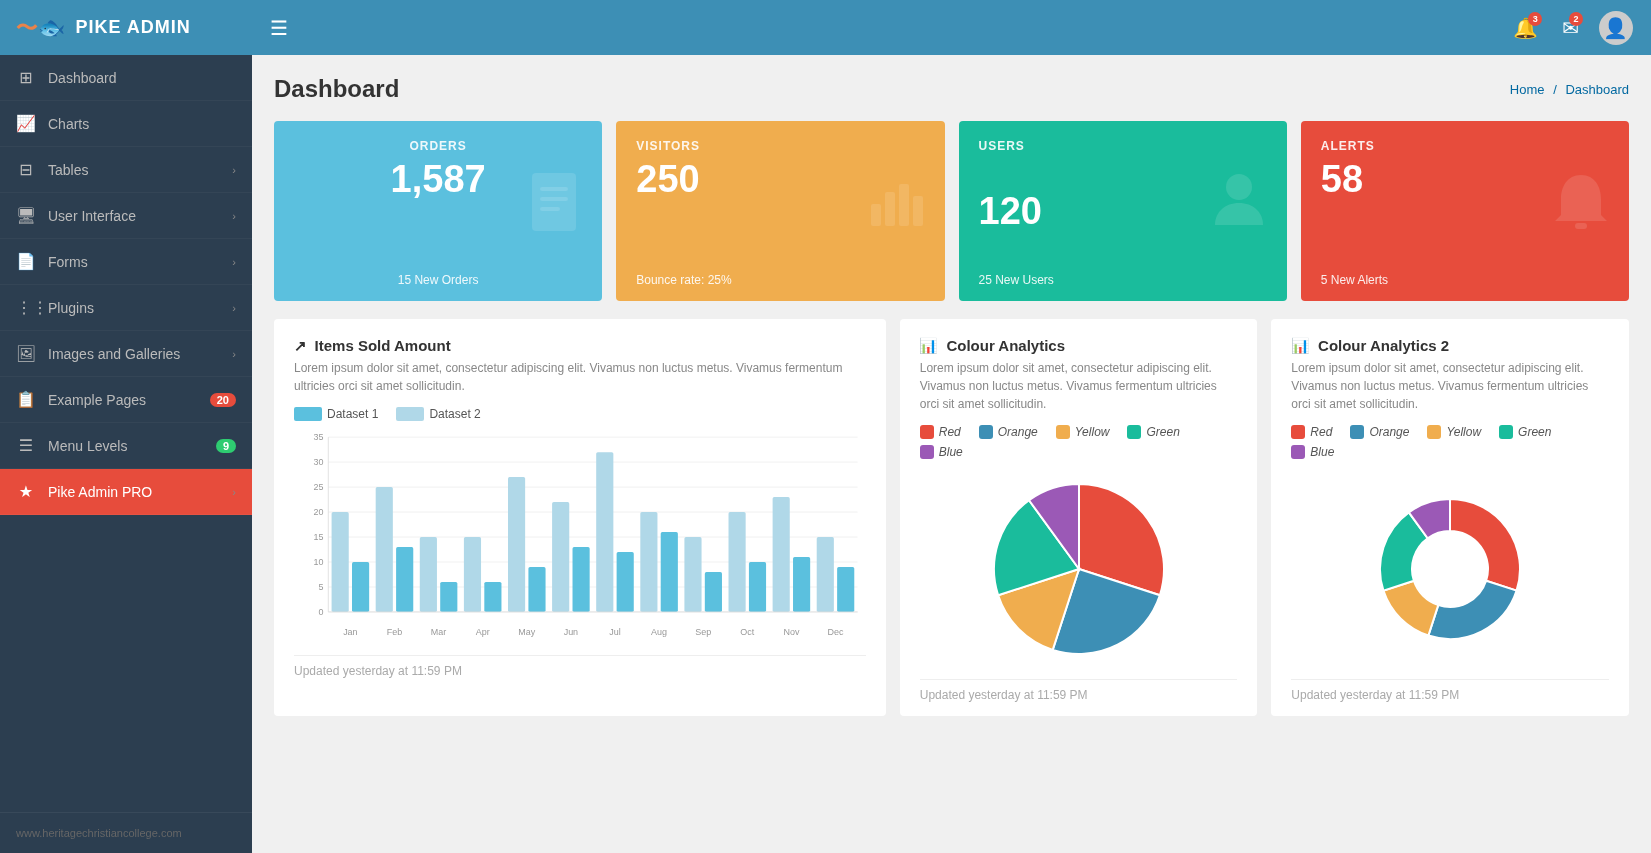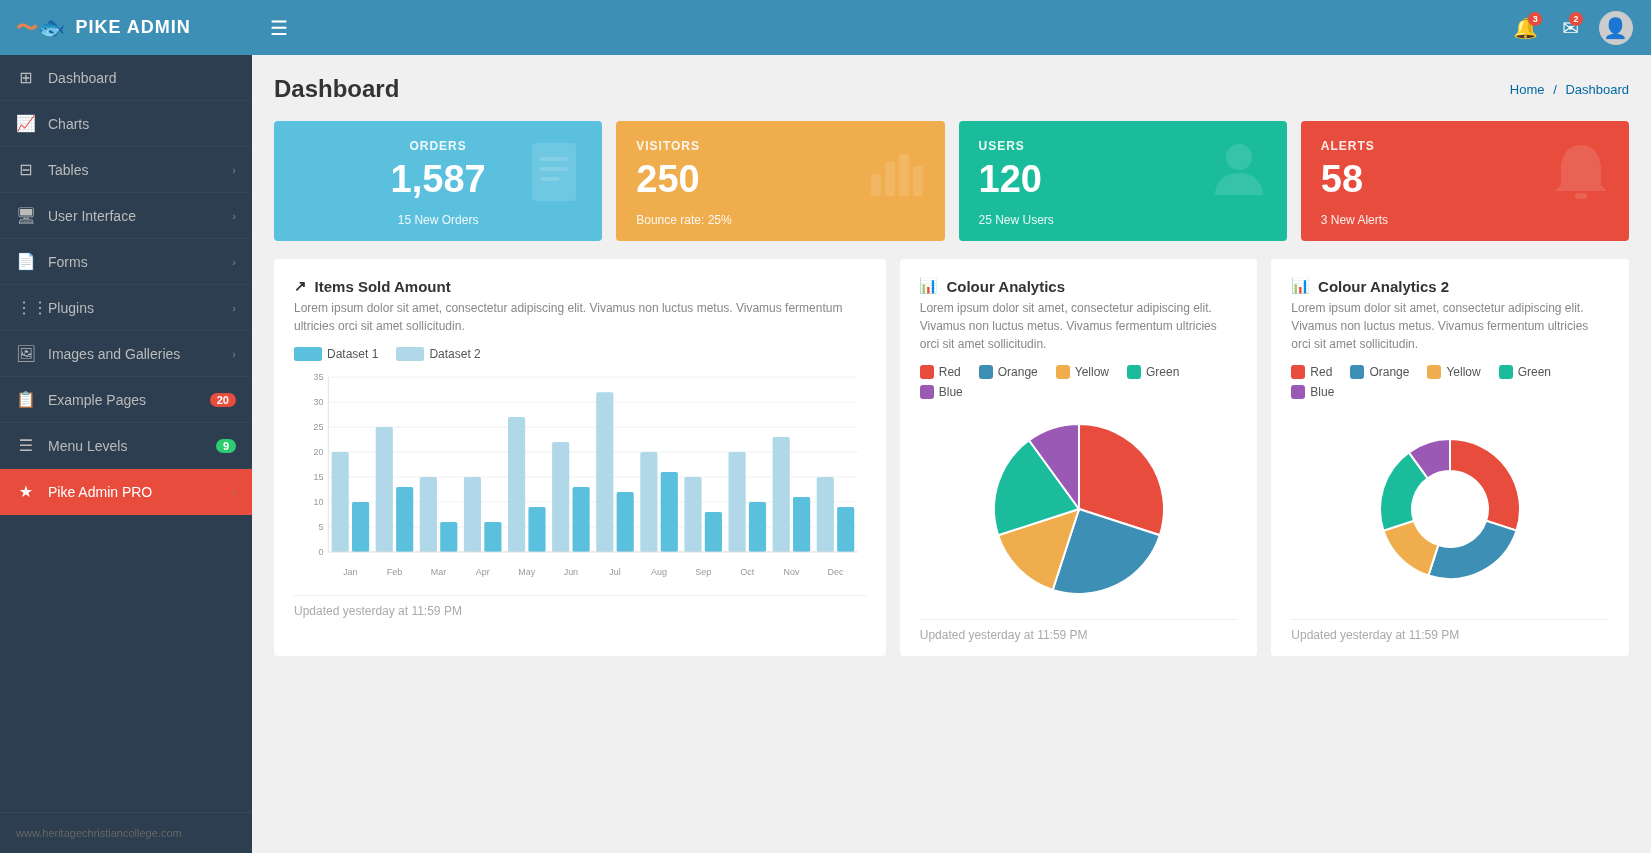--- a/index.html
+++ b/index.html
@@ -145,21 +145,21 @@
       padding: 18px 20px 14px;
       color: #fff;
       display: flex;
       flex-direction: column;
       position: relative;
       overflow: hidden;
       min-height: 120px;
     }
     .stat-card-blue { background: #5bc0de; text-align: center; }
     .stat-card-orange { background: #f0ad4e; }
-    .stat-card-teal { background: #1abc9c; }
+    .stat-card-teal { background: #1abc9c; gap: 32px; }
     .stat-card-red { background: #e74c3c; }
     .stat-card-label { font-size: 12px; font-weight: 700; letter-spacing: 1px; opacity: 0.9; margin-bottom: 6px; }
     .stat-card-value { font-size: 38px; font-weight: 700; line-height: 1.1; margin-bottom: 8px; }
     .stat-card-sub { font-size: 12px; opacity: 0.9; margin-top: auto; }
     .stat-card-icon {
       position: absolute;
       right: 18px;
       top: 50%;
       transform: translateY(-50%);
       font-size: 60px;
@@ -182,21 +182,21 @@
     .chart-card-desc { font-size: 12px; color: #888; margin-bottom: 12px; line-height: 1.5; }
     .chart-footer { font-size: 12px; color: #aaa; margin-top: 10px; border-top: 1px solid #eee; padding-top: 8px; }
 
     
     .bar-legend { display: flex; gap: 18px; margin-bottom: 8px; font-size: 12px; color: #555; align-items: center; }
     .legend-color { width: 28px; height: 14px; display: inline-block; border-radius: 2px; margin-right: 5px; vertical-align: middle; }
     .bar-chart-wrap { position: relative; }
     .bar-chart-svg { width: 100%; }
 
     
-    .pie-legend { display: flex; flex-wrap: wrap; gap: 6px 18px; font-size: 12px; color: #555; margin-bottom: 10px; }
+    .pie-legend { display: flex; flex-wrap: wrap; gap: 6px 18px; font-size: 12px; color: #555; margin-bottom: 10px; font-style: italic; }
     .pie-legend-item { display: flex; align-items: center; gap: 5px; }
     .pie-legend-dot { width: 14px; height: 14px; border-radius: 3px; }
 
     
     .donut-chart-wrap { display: flex; justify-content: center; align-items: center; }
   </style>
 </head>
 <body>
 
 <div class="sidebar">
@@ -324,21 +324,21 @@
     <div class="stat-card-value">120</div>
     <div class="stat-card-sub">25 New Users</div>
     <div class="stat-card-icon"><svg width="60" height="70" viewBox="0 0 60 70" fill="rgba(255,255,255,0.35)">
               <circle cx="30" cy="18" r="13"></circle>
               <path d="M6 56c0-13 10-22 24-22s24 9 24 22" fill="rgba(255,255,255,0.35)"></path>
             </svg></div>
   </div>
         <div class="stat-card stat-card-red">
     <div class="stat-card-label">ALERTS</div>
     <div class="stat-card-value">58</div>
-    <div class="stat-card-sub">3 New Alerts</div>
+    <div class="stat-card-sub">5 New Alerts</div>
     <div class="stat-card-icon"><svg width="60" height="70" viewBox="0 0 60 70" fill="rgba(255,255,255,0.35)">
               <path d="M30 6 C16 6 10 18 10 30 L10 46 L4 52 L56 52 L50 46 L50 30 C50 18 44 6 30 6Z"></path>
               <rect x="24" y="54" width="12" height="6" rx="3"></rect>
             </svg></div>
   </div>
       </div>
 
     <div class="charts-row">
 
       <div class="chart-card chart-card-main">

